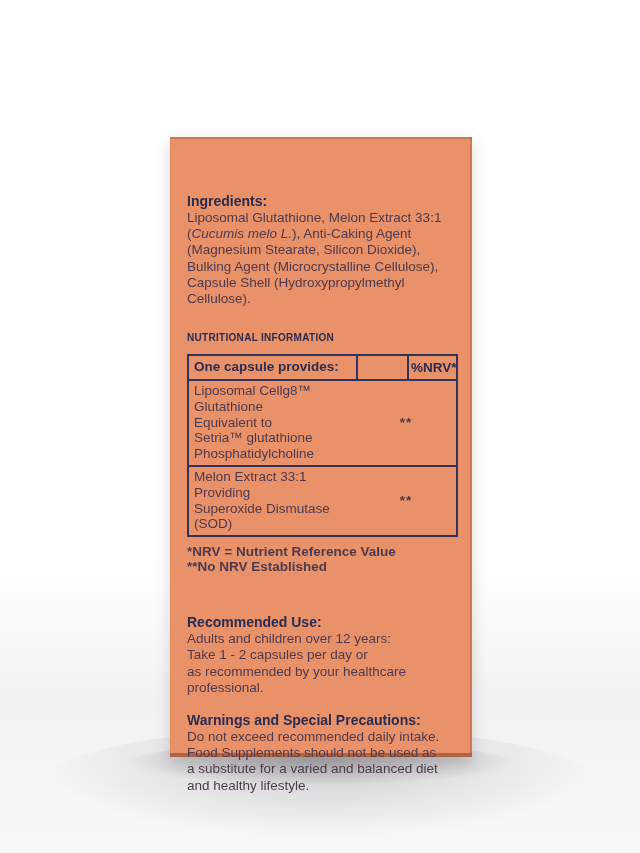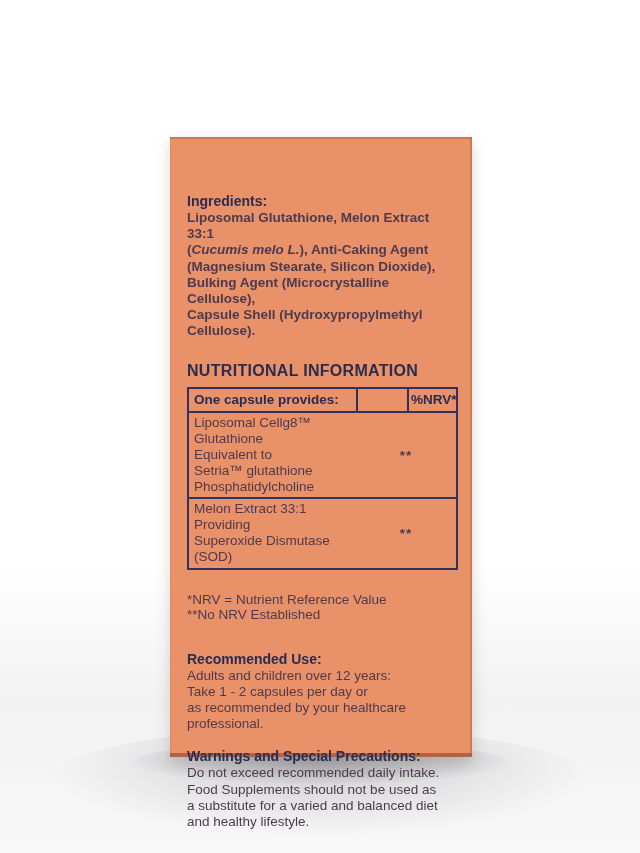--- a/index.html
+++ b/index.html
@@ -45,24 +45,24 @@
     color:var(--body_ink);
     font-size:13.5px;
     line-height:16.2px;
   }
   h2{
     font-size:14px;
     line-height:17px;
     font-weight:bold;
     color:var(--heading_ink);
   }
-  .multiline{white-space:pre-line;font-weight:bold;}
+  .multiline{white-space:pre-line;}
   .it{font-style:italic;}
   .nutri-heading{
-    font-size:16px;
+    font-size:10px;
     letter-spacing:0.3px;
     margin-top:22px;
     margin-bottom:8px;
   }
   .ntable{
     width:271px;
     border:2px solid var(--table_border);
     color:var(--body_ink);
   }
   .nrow{
@@ -86,25 +86,26 @@
   }
   .cell-nrv{
     flex:1 1 auto;
     display:flex;align-items:center;justify-content:center;
     padding:2px;
   }
   .header-row .cell-name{font-weight:bold;color:var(--heading_ink);padding-top:3px;padding-bottom:4px;}
   .header-row .cell-nrv{font-weight:bold;color:var(--heading_ink);}
   .nrv-mark{font-weight:bold;letter-spacing:1px;}
   .footnotes{
-    margin-top:22px;
+    margin-top:7px;
     line-height:15px;
     white-space:pre-line;
+    font-weight:bold;
   }
-  .rec-use{margin-top:29px;}
+  .rec-use{margin-top:40px;}
   .warnings{margin-top:16px;}
   .section-body{white-space:pre-line;}
 </style>
 </head>
 <body>
 
 <div class="stage">
   <div class="floor-shadow"></div>
   <div class="floor-shadow-core"></div>
 

